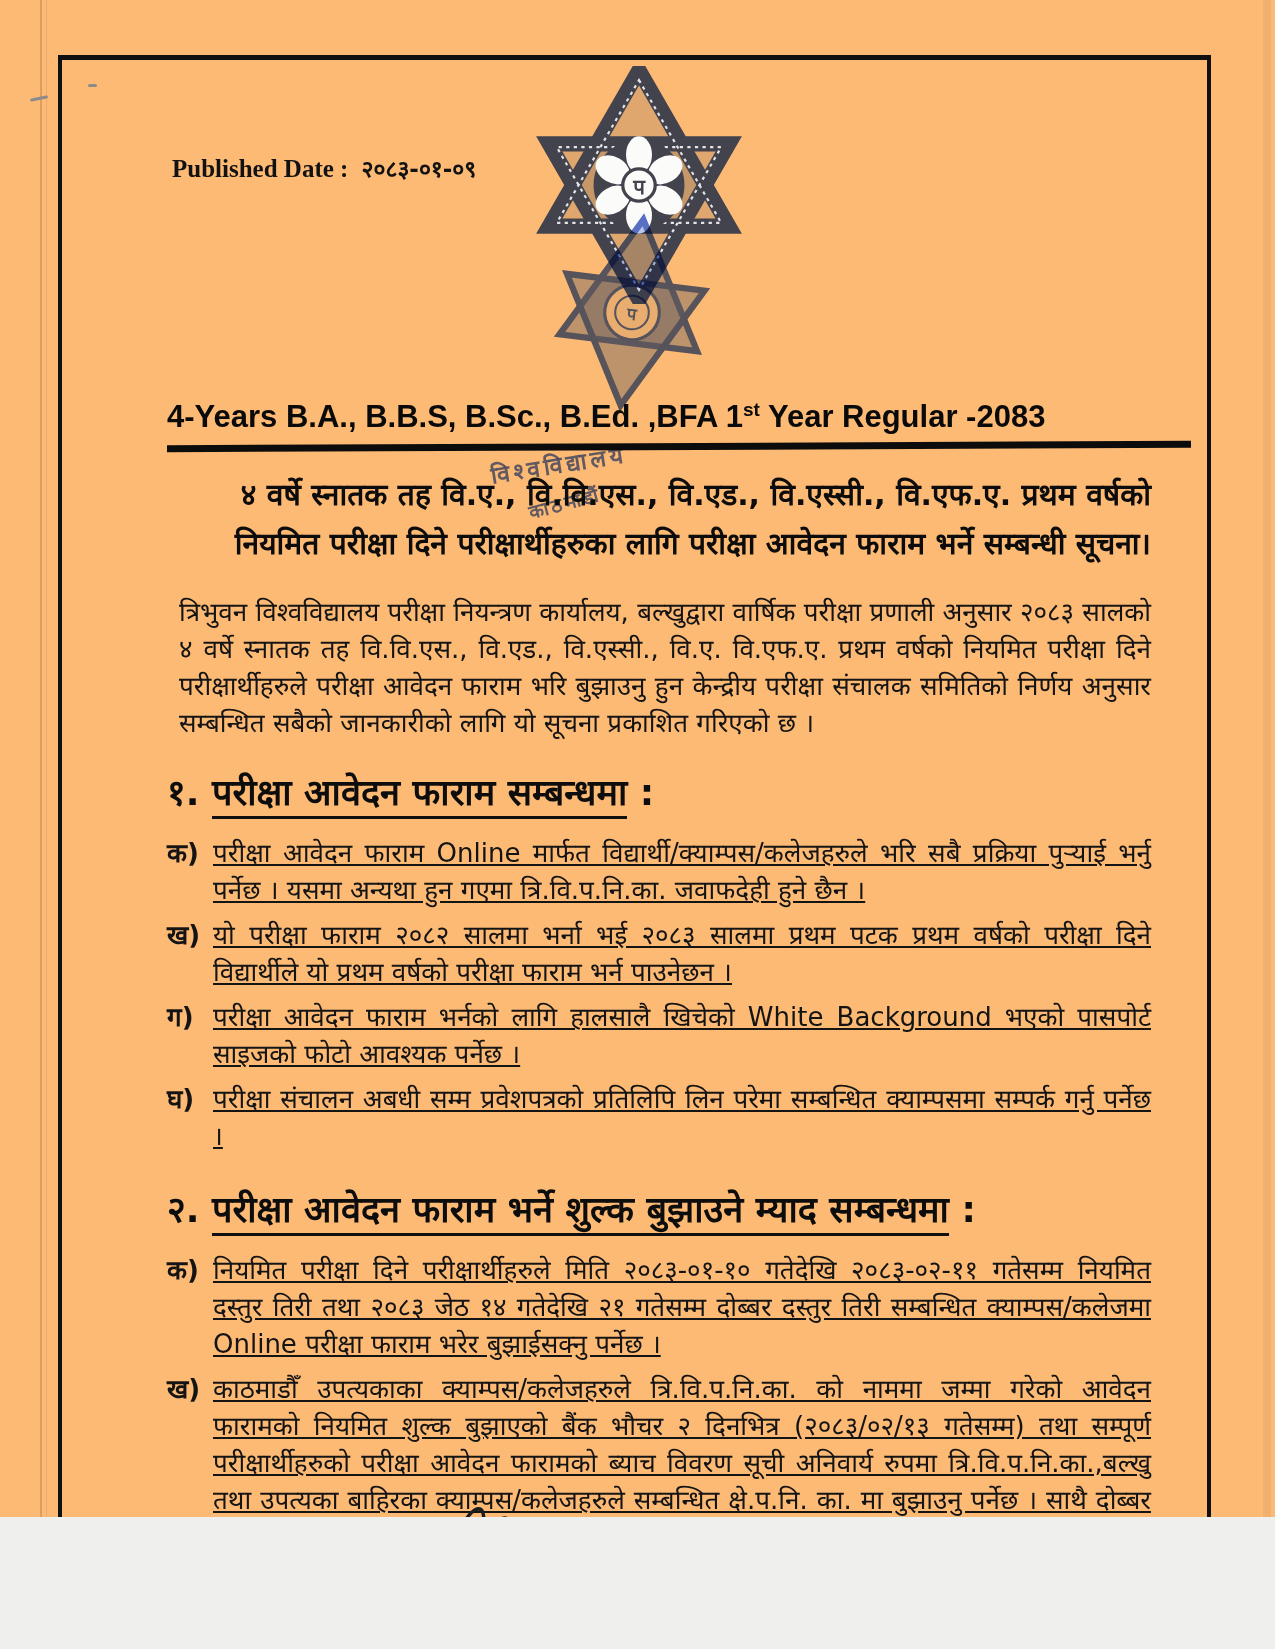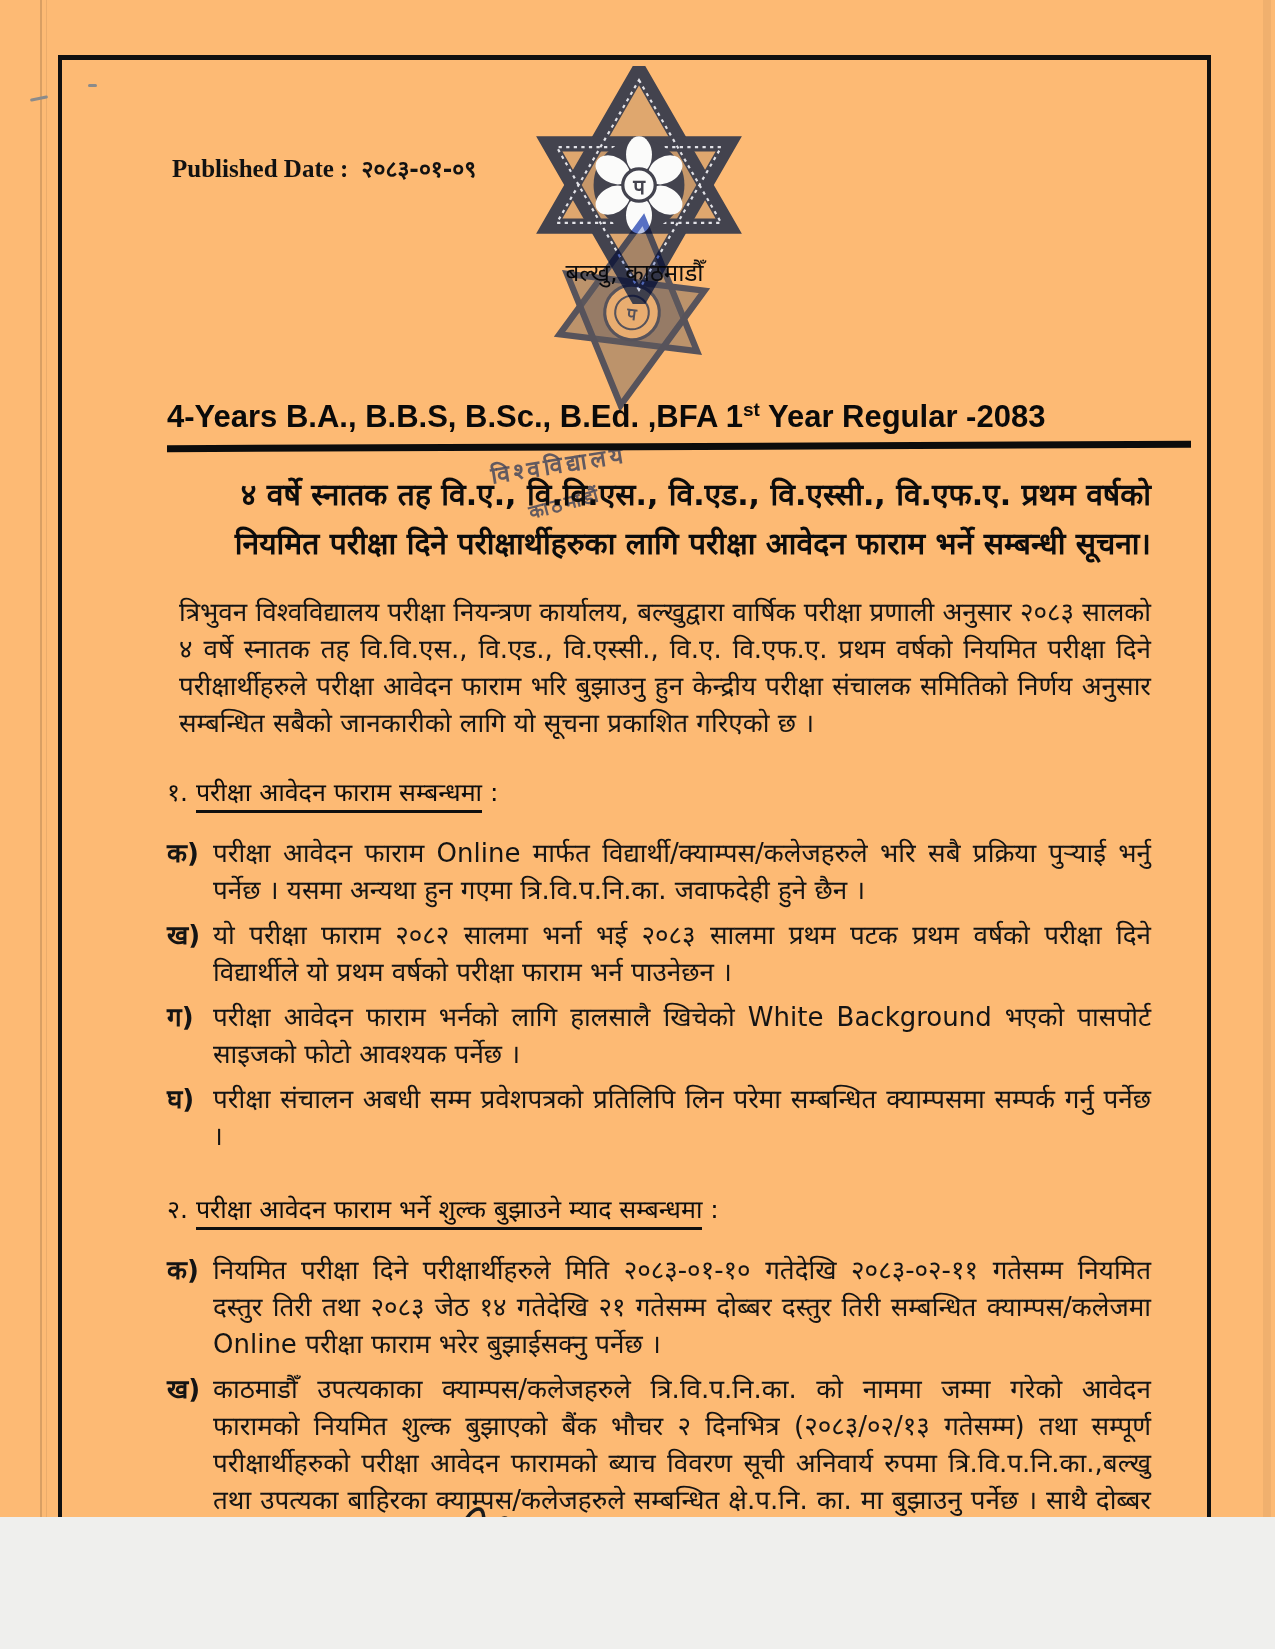--- a/index.html
+++ b/index.html
@@ -32,27 +32,27 @@
   .arc1{top:388px;left:428px;font-size:23px;letter-spacing:4px;transform:rotate(-9deg);}
   .arc2{top:430px;left:466px;font-size:19px;letter-spacing:3px;transform:rotate(-15deg);}
 
   .body-flow{position:absolute;top:331px;left:105px;right:56px;font-size:26px;line-height:37px;}
   .prog-title{font-family:"Liberation Sans",sans-serif;font-weight:bold;font-size:31px;
               line-height:38px;color:#0a0a0a;white-space:nowrap;}
   .prog-title sup{font-size:19px;}
   .title-bar-line{height:7px;background:#0c0c0c;margin:7px -40px 0 0;transform:rotate(-.25deg);}
   .notice-heading{margin-top:20px;text-align:right;font-weight:bold;font-size:30px;line-height:49px;color:#0c0c0c;}
   .intro{margin:26px 0 0 12px;text-align:justify;}
-  .sec-head{margin-top:32px;font-weight:normal;font-size:25px;color:#0d0d0d;}
+  .sec-head{margin-top:32px;font-weight:bold;font-size:36px;color:#0d0d0d;}
   .sec-head.s2{margin-top:36px;}
   .u{border-bottom:3px solid #101010;padding-bottom:3px;}
   .items{margin-top:24px;}
   .item{display:flex;margin-bottom:8px;}
   .marker{flex:0 0 46px;font-weight:bold;}
-  .itext{flex:1;text-align:justify;}
+  .itext{flex:1;text-align:justify;text-decoration:underline;}
   .signature{position:absolute;top:1440px;left:362px;width:132px;height:215px;}
 </style>
 </head>
 <body>
 
 <div class="page">
   <div class="scan-edge-left"></div>
   <div class="scan-edge-left2"></div>
   <div class="scan-edge-right"></div>
   <div class="artifact a1"></div>
@@ -77,21 +77,20 @@
         <ellipse cx="100" cy="82" rx="12" ry="17" transform="rotate(120,100,110)"></ellipse>
         <ellipse cx="100" cy="82" rx="12" ry="17" transform="rotate(180,100,110)"></ellipse>
         <ellipse cx="100" cy="82" rx="12" ry="17" transform="rotate(240,100,110)"></ellipse>
         <ellipse cx="100" cy="82" rx="12" ry="17" transform="rotate(300,100,110)"></ellipse>
       </g>
       <circle cx="100" cy="110" r="15" fill="#fbfbfa" stroke="#43434e" stroke-width="3"></circle>
       <text x="100" y="118" text-anchor="middle" font-size="19" font-weight="bold" fill="#43434e">प</text>
     </svg>
 
     <div class="masthead">
-      <div class="addr">बल्खु, काठमाडौँ</div>
     </div>
 
     <svg class="stamp" viewBox="0 0 160 190">
       <polygon points="80,6 146,124 14,124" fill="rgba(86,114,208,0.42)" stroke="#4a66c2" stroke-width="6"></polygon>
       <polygon points="80,184 14,66 146,66" fill="rgba(86,114,208,0.42)" stroke="#4a66c2" stroke-width="6"></polygon>
       <circle cx="80" cy="95" r="26" fill="rgba(250,250,252,0.85)" stroke="#4a66c2" stroke-width="3"></circle>
       <circle cx="80" cy="95" r="16" fill="none" stroke="#4a66c2" stroke-width="2"></circle>
       <text x="80" y="102" text-anchor="middle" font-size="16" font-weight="bold" fill="#4a66c2">प</text>
     </svg>
     <div class="stamp-arc arc1">विश्वविद्यालय</div>

